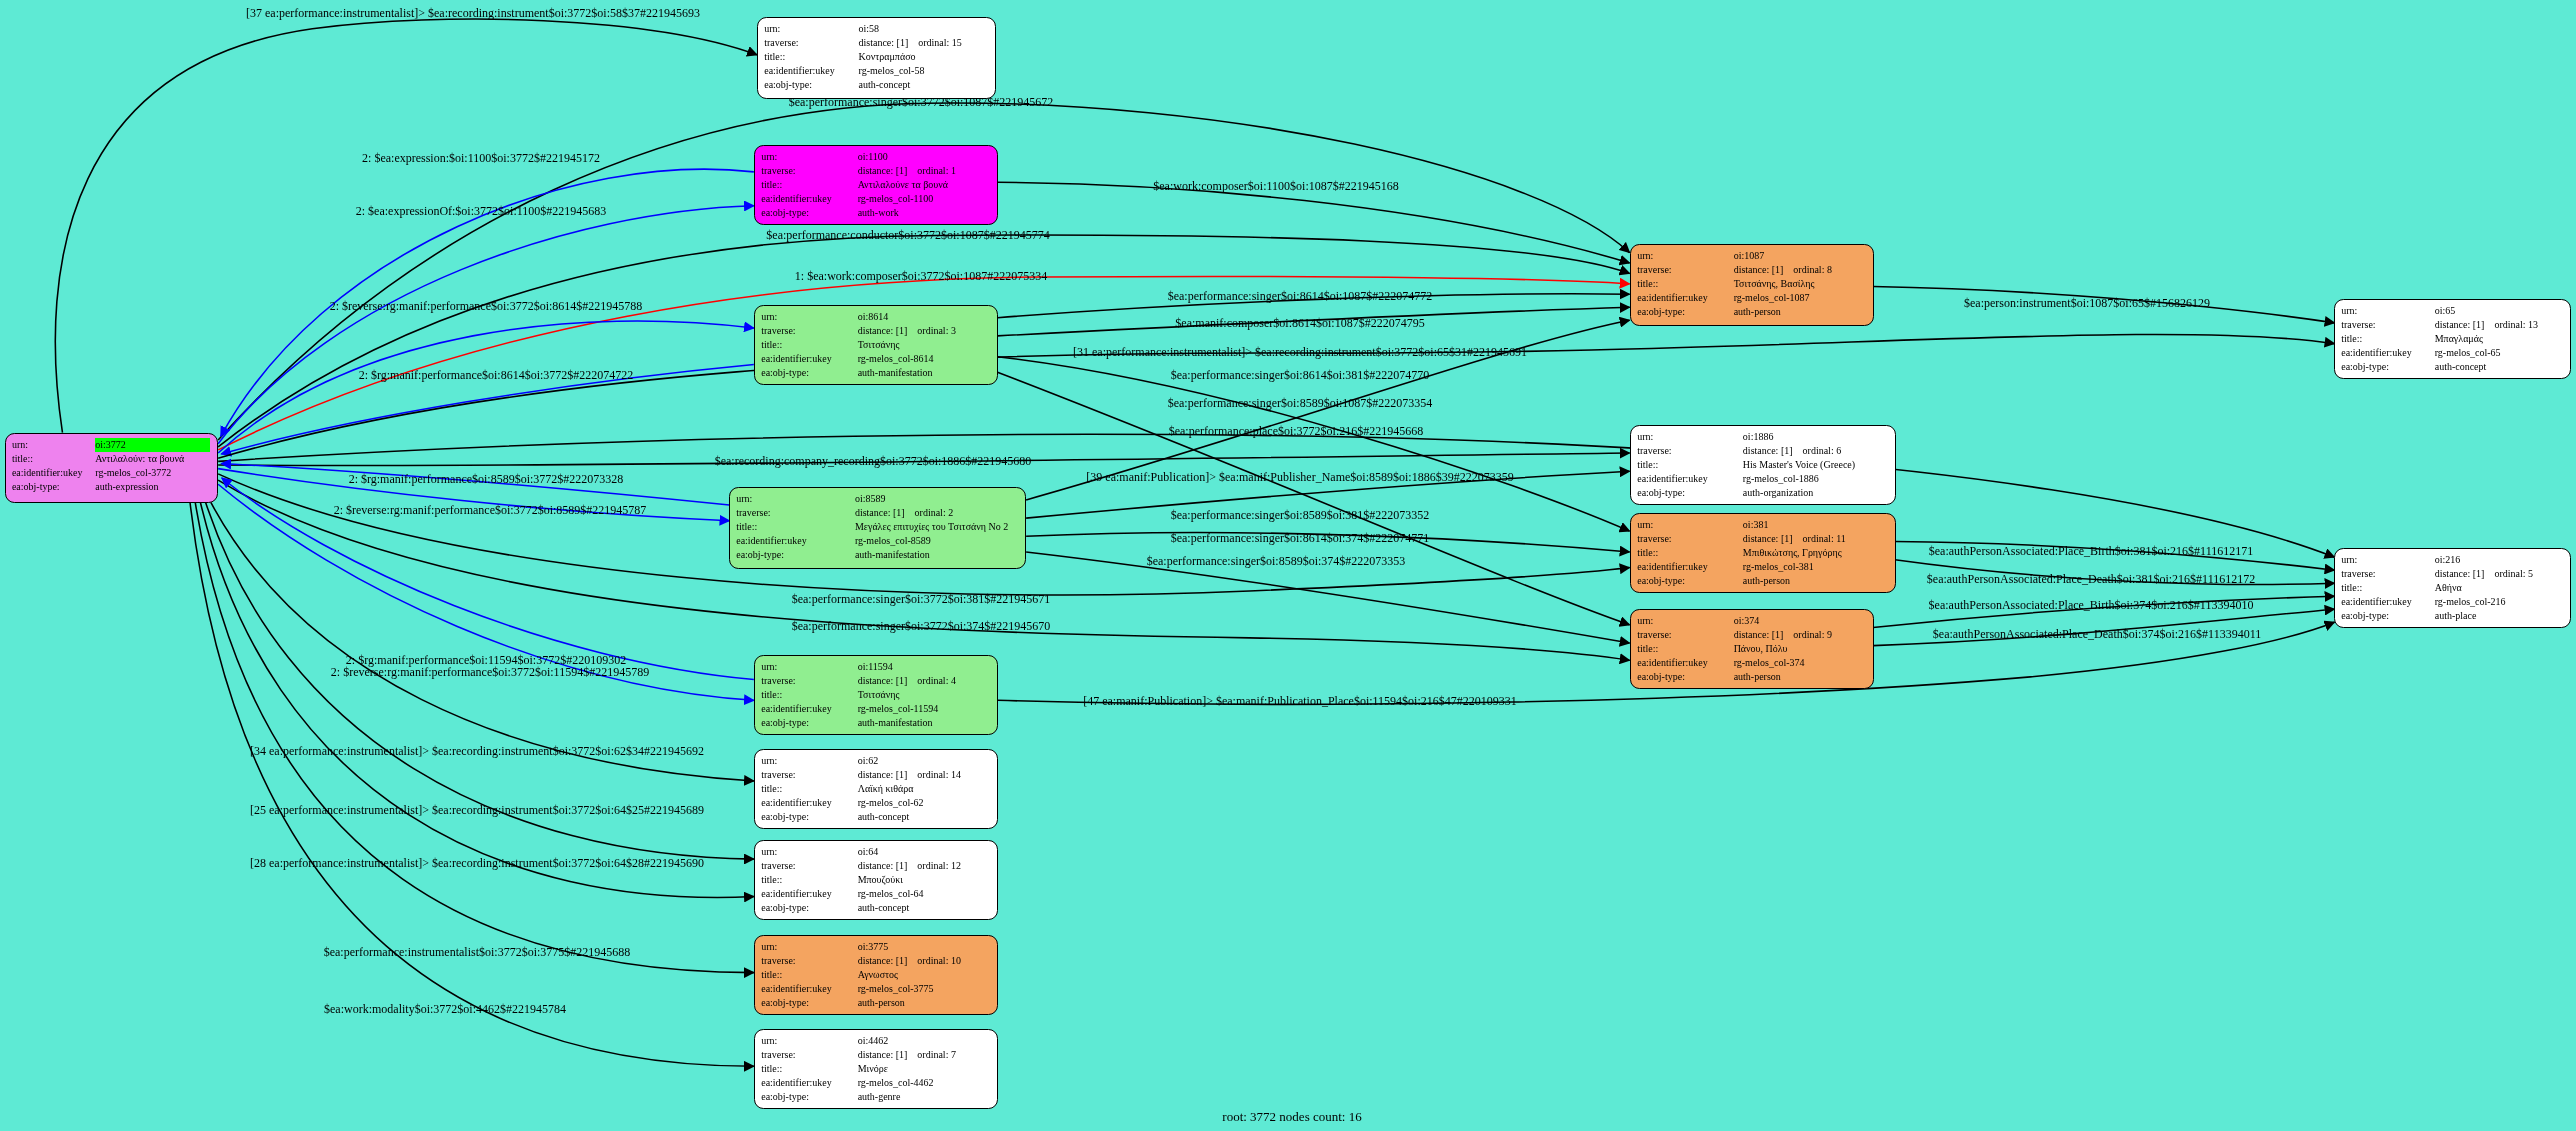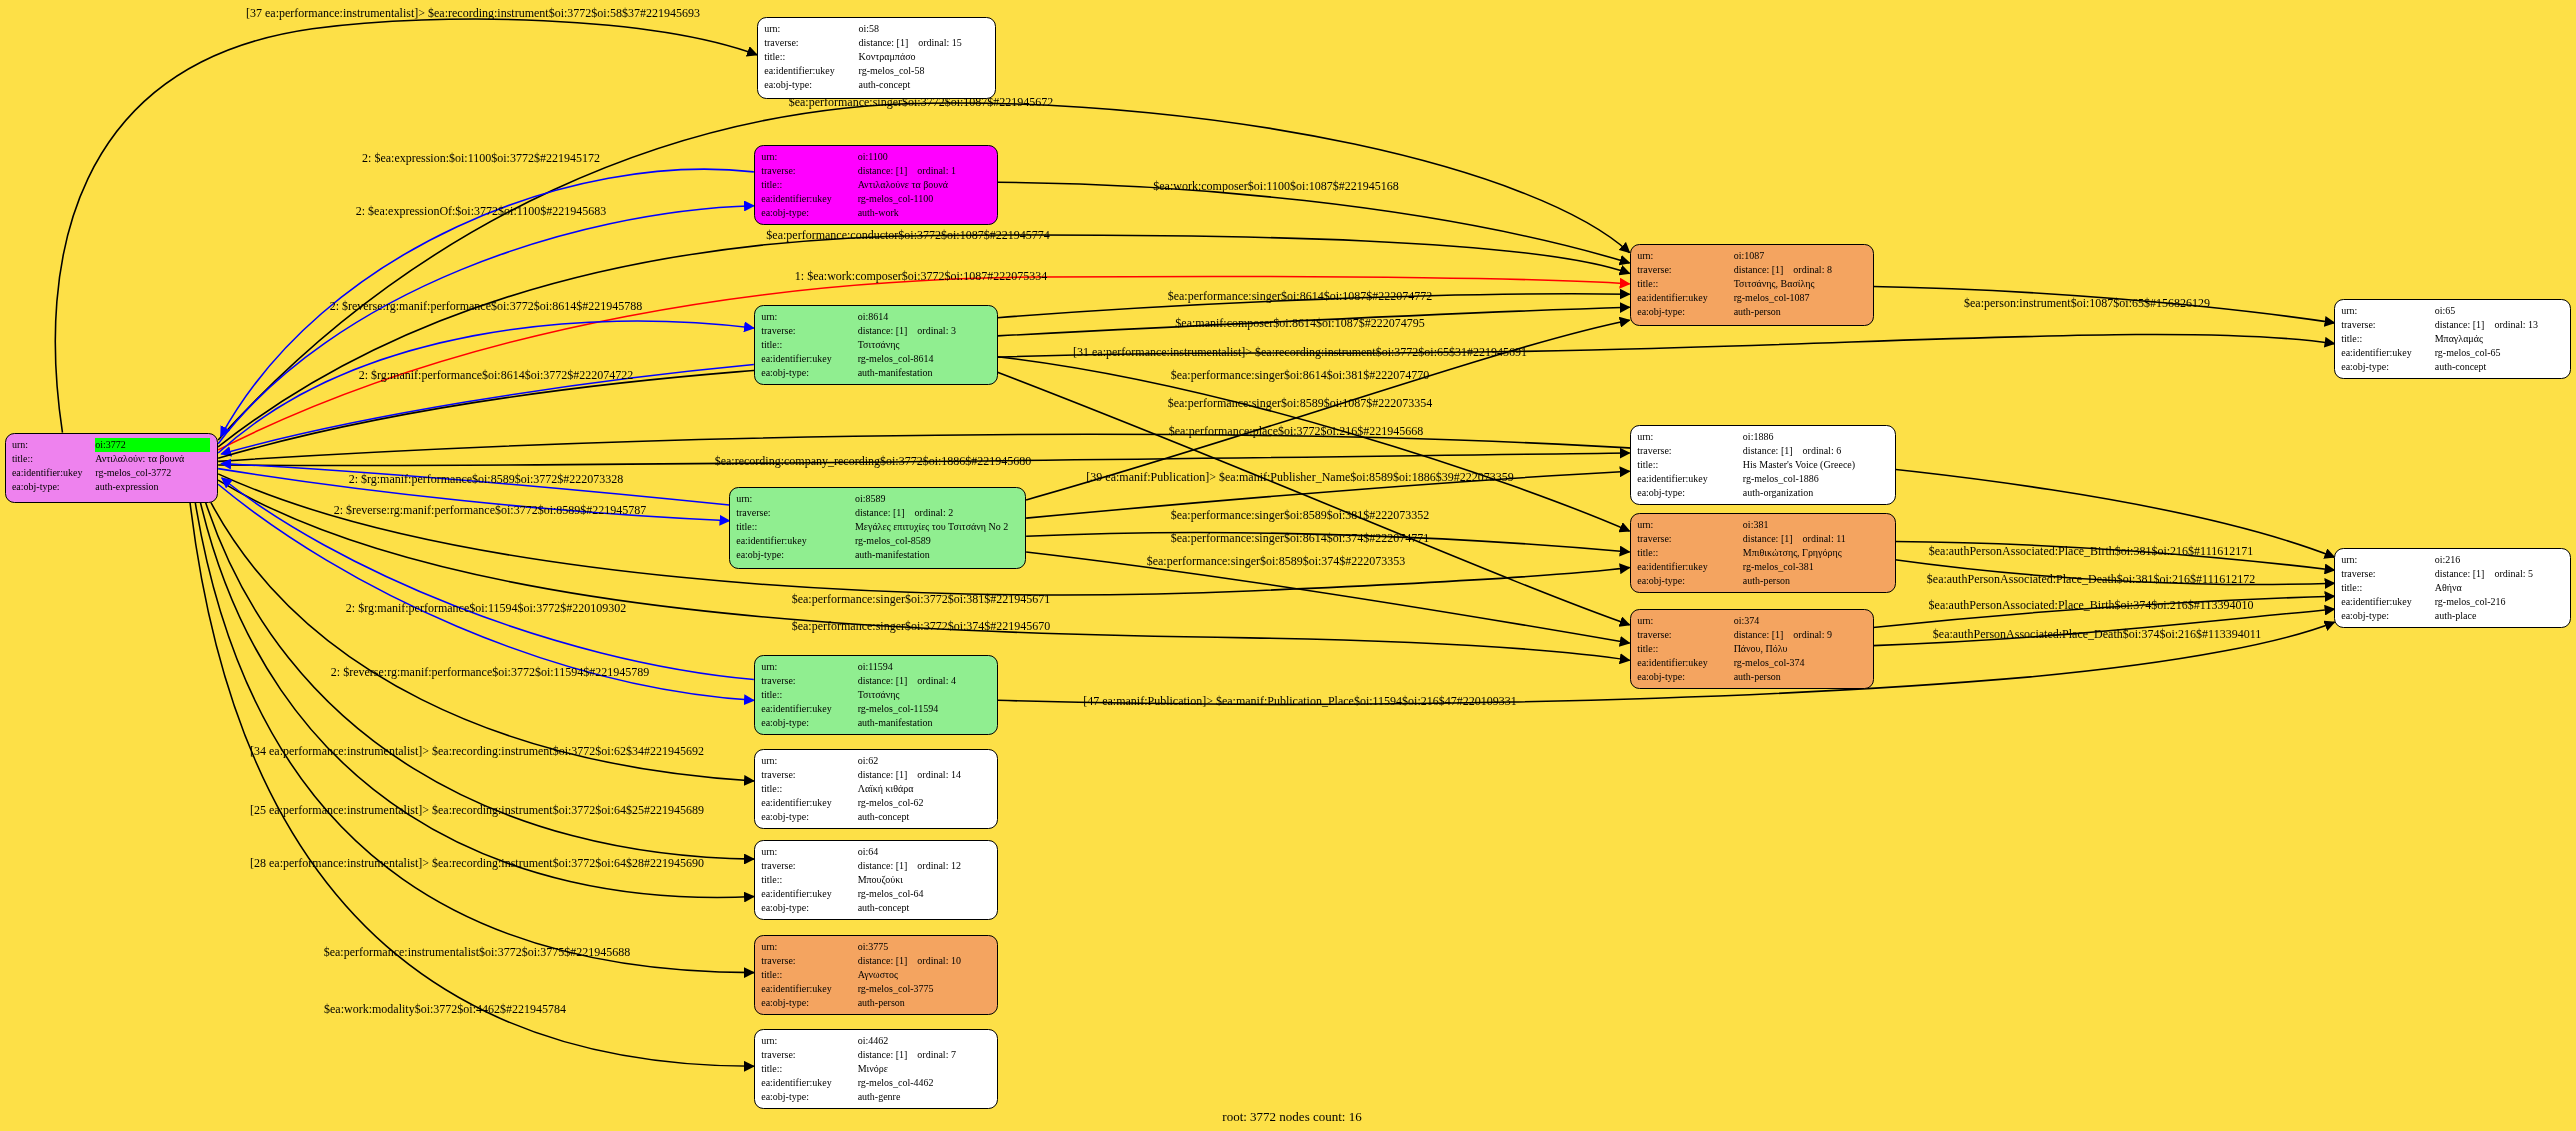--- a/index.html
+++ b/index.html
@@ -1,17 +1,17 @@
 <!DOCTYPE html>
 <html style="font-size:8.3px"><head>
 <meta charset="utf-8">
 <style>
   html,body{margin:0;padding:0;background:#ffffff;width:2576px;height:1132px;overflow:hidden;
     font-family:"Liberation Serif","DejaVu Serif",serif;}
-  #canvas{position:relative;width:2576px;height:1132px;background:#fde047;}
+  #canvas{position:relative;width:2576px;height:1132px;background:#5eead4;}
   #edge-layer{position:absolute;left:0;top:0;width:2576px;height:1132px;}
   .edge{fill:none;stroke-width:3px;}
   .edge.black{stroke:#000000;}
   .edge.blue{stroke:#0000ff;}
   .edge.red{stroke:#ff0000;}
   .node{position:absolute;border:1px solid #000;border-radius:9.4px;padding:4.2px 6.2px;
     box-sizing:border-box;font-size:10px;line-height:14px;color:#000;}
   .node .row{display:grid;grid-template-columns:42% 58%;}
   .node .k{white-space:pre;}
   .node .v{white-space:pre;}
@@ -93,21 +93,21 @@
       <div class="edge-label" style="left: 1296px; top: 431px;">$ea:performance:place$oi:3772$oi:216$#221945668</div>
       <div class="edge-label" style="left: 873px; top: 461px;">$ea:recording:company_recording$oi:3772$oi:1886$#221945680</div>
       <div class="edge-label" style="left: 486px; top: 479px;">2: $rg:manif:performance$oi:8589$oi:3772$#222073328</div>
       <div class="edge-label" style="left: 1300px; top: 477px;">[39 ea:manif:Publication]&gt; $ea:manif:Publisher_Name$oi:8589$oi:1886$39#222073359</div>
       <div class="edge-label" style="left: 490px; top: 510px;">2: $reverse:rg:manif:performance$oi:3772$oi:8589$#221945787</div>
       <div class="edge-label" style="left: 1300px; top: 515px;">$ea:performance:singer$oi:8589$oi:381$#222073352</div>
       <div class="edge-label" style="left: 1300px; top: 538px;">$ea:performance:singer$oi:8614$oi:374$#222074771</div>
       <div class="edge-label" style="left: 1268px; top: 561px; padding-left: 16px;">$ea:performance:singer$oi:8589$oi:374$#222073353</div>
       <div class="edge-label" style="left: 921px; top: 599px;">$ea:performance:singer$oi:3772$oi:381$#221945671</div>
       <div class="edge-label" style="left: 921px; top: 626px;">$ea:performance:singer$oi:3772$oi:374$#221945670</div>
-      <div class="edge-label" style="left: 486px; top: 608px;">2: $rg:manif:performance$oi:11594$oi:3772$#220109302</div>
+      <div class="edge-label" style="left: 486px; top: 660px;">2: $rg:manif:performance$oi:11594$oi:3772$#220109302</div>
       <div class="edge-label" style="left: 490px; top: 672px;">2: $reverse:rg:manif:performance$oi:3772$oi:11594$#221945789</div>
       <div class="edge-label" style="left: 477px; top: 751px;">[34 ea:performance:instrumentalist]&gt; $ea:recording:instrument$oi:3772$oi:62$34#221945692</div>
       <div class="edge-label" style="left: 477px; top: 810px;">[25 ea:performance:instrumentalist]&gt; $ea:recording:instrument$oi:3772$oi:64$25#221945689</div>
       <div class="edge-label" style="left: 477px; top: 863px;">[28 ea:performance:instrumentalist]&gt; $ea:recording:instrument$oi:3772$oi:64$28#221945690</div>
       <div class="edge-label" style="left: 477px; top: 952px;">$ea:performance:instrumentalist$oi:3772$oi:3775$#221945688</div>
       <div class="edge-label" style="left: 445px; top: 1009px;">$ea:work:modality$oi:3772$oi:4462$#221945784</div>
       <div class="edge-label" style="left: 2087px; top: 303px;">$ea:person:instrument$oi:1087$oi:65$#156826129</div>
       <div class="edge-label" style="left: 2091px; top: 551px;">$ea:authPersonAssociated:Place_Birth$oi:381$oi:216$#111612171</div>
       <div class="edge-label" style="left: 2091px; top: 579px;">$ea:authPersonAssociated:Place_Death$oi:381$oi:216$#111612172</div>
       <div class="edge-label" style="left: 2091px; top: 605px;">$ea:authPersonAssociated:Place_Birth$oi:374$oi:216$#113394010</div>

